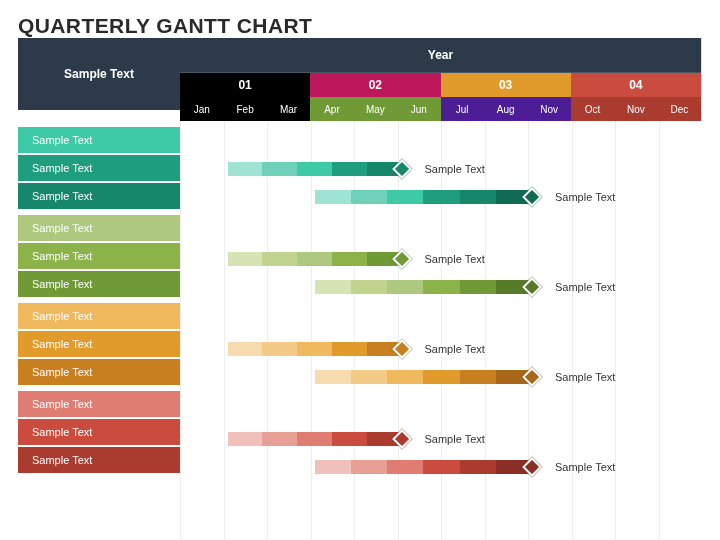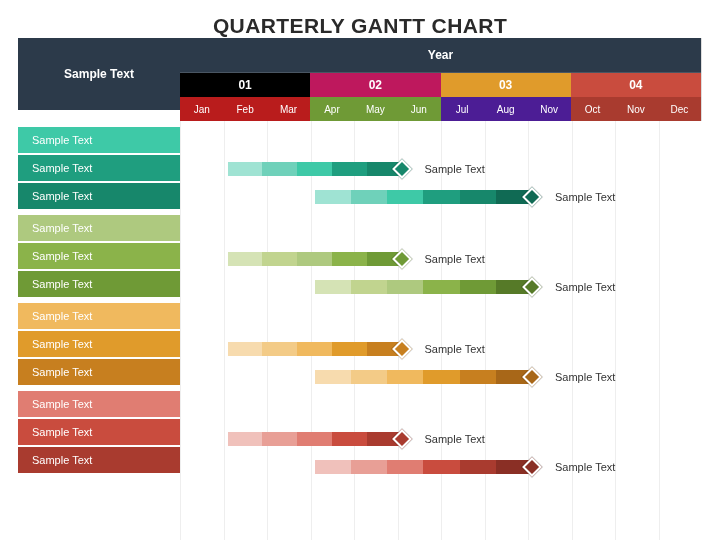--- a/index.html
+++ b/index.html
@@ -1,30 +1,30 @@
 <!DOCTYPE html>
 <html><head>
 <meta charset="utf-8">
 <style>
   * { box-sizing: border-box; margin: 0; padding: 0; }
   body { font-family: Arial, sans-serif; background: #fff; width: 720px; height: 540px; overflow: hidden; font-size: 11px; color: #333; }
   .page { padding: 14px 18px 10px 18px; }
-  .title { font-size: 21px; font-weight: 700; letter-spacing: .4px; color: #2a2a2a; text-align: center; }
+  .title { font-size: 21px; font-weight: 700; letter-spacing: .4px; color: #2a2a2a; }
   .subtitle { font-size: 13px; color: #333; margin-top: 3px; margin-bottom: 10px; }
   .gantt { display: flex; }
   .leftcol { width: 162px; flex: 0 0 162px; }
   .rightcol { flex: 1; border-right: 1px solid #ddd; }
   .hdr-corner { height: 72px; background: #2c3a4a; color: #fff; display: flex; align-items: center; justify-content: center; font-size: 12px; font-weight: 600; text-align: center; }
   .hdr-year { height: 35px; background: #2c3a4a; color: #fff; display: flex; align-items: center; justify-content: center; font-size: 12px; font-weight: 600; border-bottom: 1px solid #4a5663; }
   .hdr-q { display: flex; height: 24px; }
   .hdr-q > div { flex: 1; display: flex; align-items: center; justify-content: center; color: #fff; font-weight: 700; font-size: 12px; }
   .hdr-m { display: flex; height: 24px; }
   .hdr-m > div { flex: 1; display: flex; }
   .hdr-m span { flex: 1; display: flex; align-items: center; justify-content: center; color: #fff; font-size: 10px; }
-  .q1a { background:#000000; } .q1b { background:#b91c1c; }
+  .q1a { background:#000000; } .q1b { background:#000000; }
   .q2a { background:#be185d; } .q2b { background:#6f9a36; }
   .q3a { background:#e09b2b; } .q3b { background:#4c1d95;justify-content:center; }
   .q4a { background:#c94c3e; } .q4b { background:#a93b2f; }
   .rows { display: flex; }
   .rows-left { width: 162px; flex: 0 0 162px; }
   .rows-right { flex: 1; position: relative; }
   .group { margin-top: 6px; }
   .task-label { height: 26px; color: #fff; display: flex; align-items: center; padding-left: 14px; font-size: 11px; margin-bottom: 2px; }
   .teal1{background:#3ec9a7}.teal2{background:#1f9e7f}.teal3{background:#17876b}
   .grn1{background:#aec97f}.grn2{background:#8bb34a}.grn3{background:#6f9a36}

